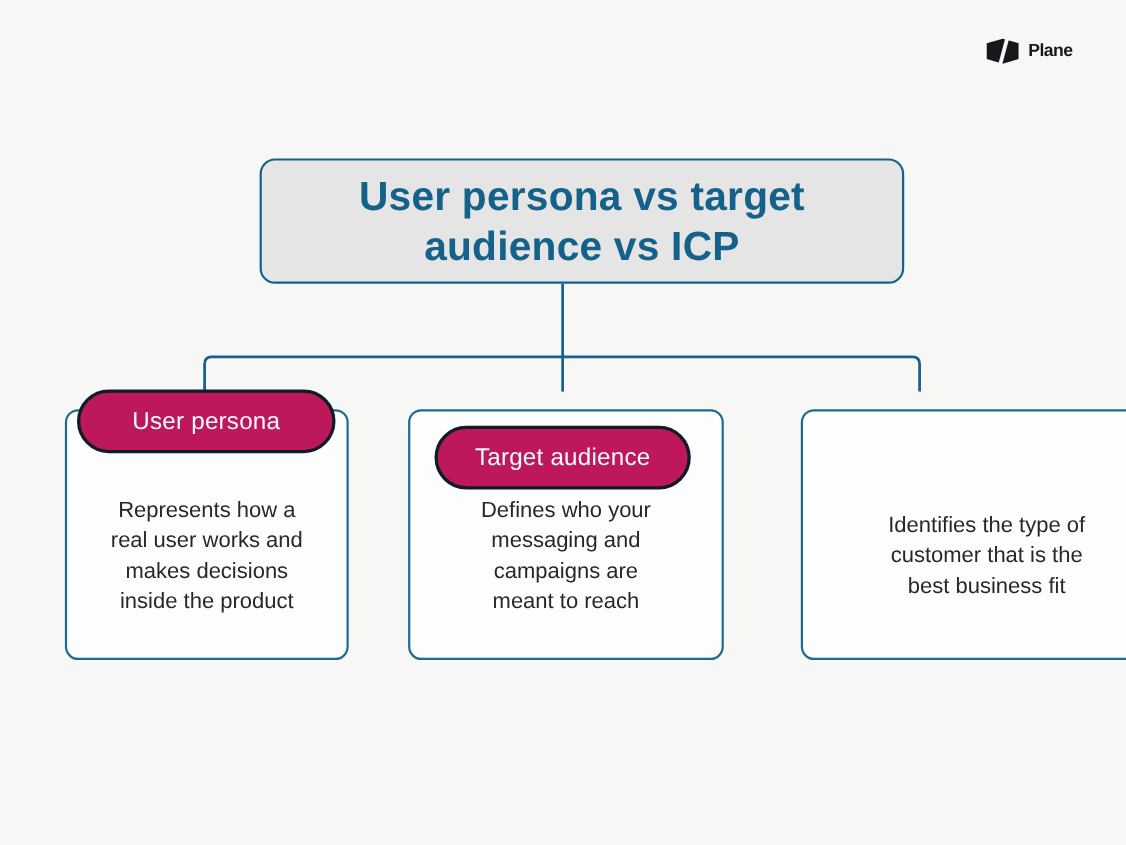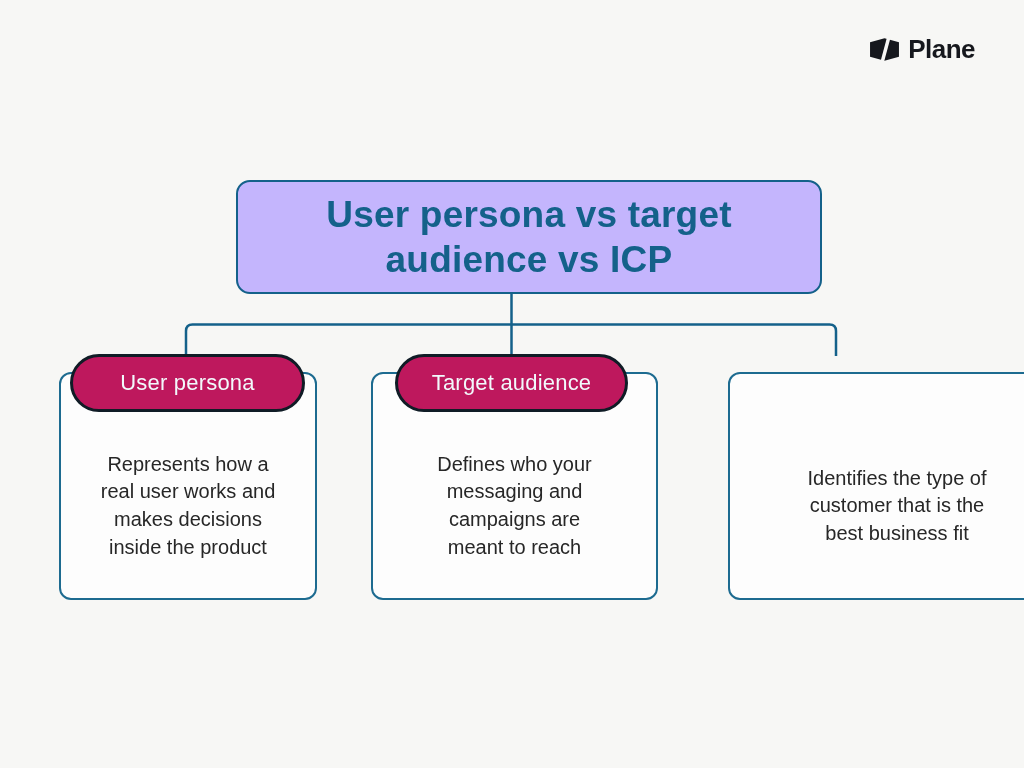--- a/index.html
+++ b/index.html
@@ -20,40 +20,39 @@
   .logo {
     position: absolute;
     top: 34px;
     right: 49px;
     display: flex;
     align-items: center;
     gap: 8px;
   }
   .logo-mark { width: 31px; height: 25px; display: block; }
   .logo-text {
-    font-size: 26px;
+    font-size: 16px;
     font-weight: bold;
     color: #16181d;
     letter-spacing: -0.5px;
   }
 
   
   .title-box {
     position: absolute;
     left: 236px;
     top: 144px;
     width: 586px;
     height: 114px;
-    background: #c4b5fd;
+    background: #e5e5e5;
     border: 2.5px solid #14618a;
     border-radius: 14px;
     display: flex;
     align-items: center;
     justify-content: center;
-    margin-top: 36px;
   }
   .title-text {
     white-space: pre-line;
     text-align: center;
     color: #14618a;
     font-size: 37px;
     font-weight: bold;
     line-height: 1.22;
     letter-spacing: 0.2px;
   }
@@ -96,21 +95,21 @@
     top: 354px;
     height: 58px;
     background: #be185d;
     border: 3px solid #101c26;
     border-radius: 29px;
     display: flex;
     align-items: center;
     justify-content: center;
   }
   .pill-1 { left: 70px;  width: 235px; }
-  .pill-2 { left: 395px; width: 233px; }
+  .pill-2 { left: 395px; width: 233px; margin-top: 33px; }
   .pill-3 { left: 719px; width: 234px; }
   .pill-text {
     color: #f2f9fc;
     font-size: 22px;
     font-weight: 500;
     letter-spacing: 0.2px;
   }
 </style>
 </head>
 <body>

